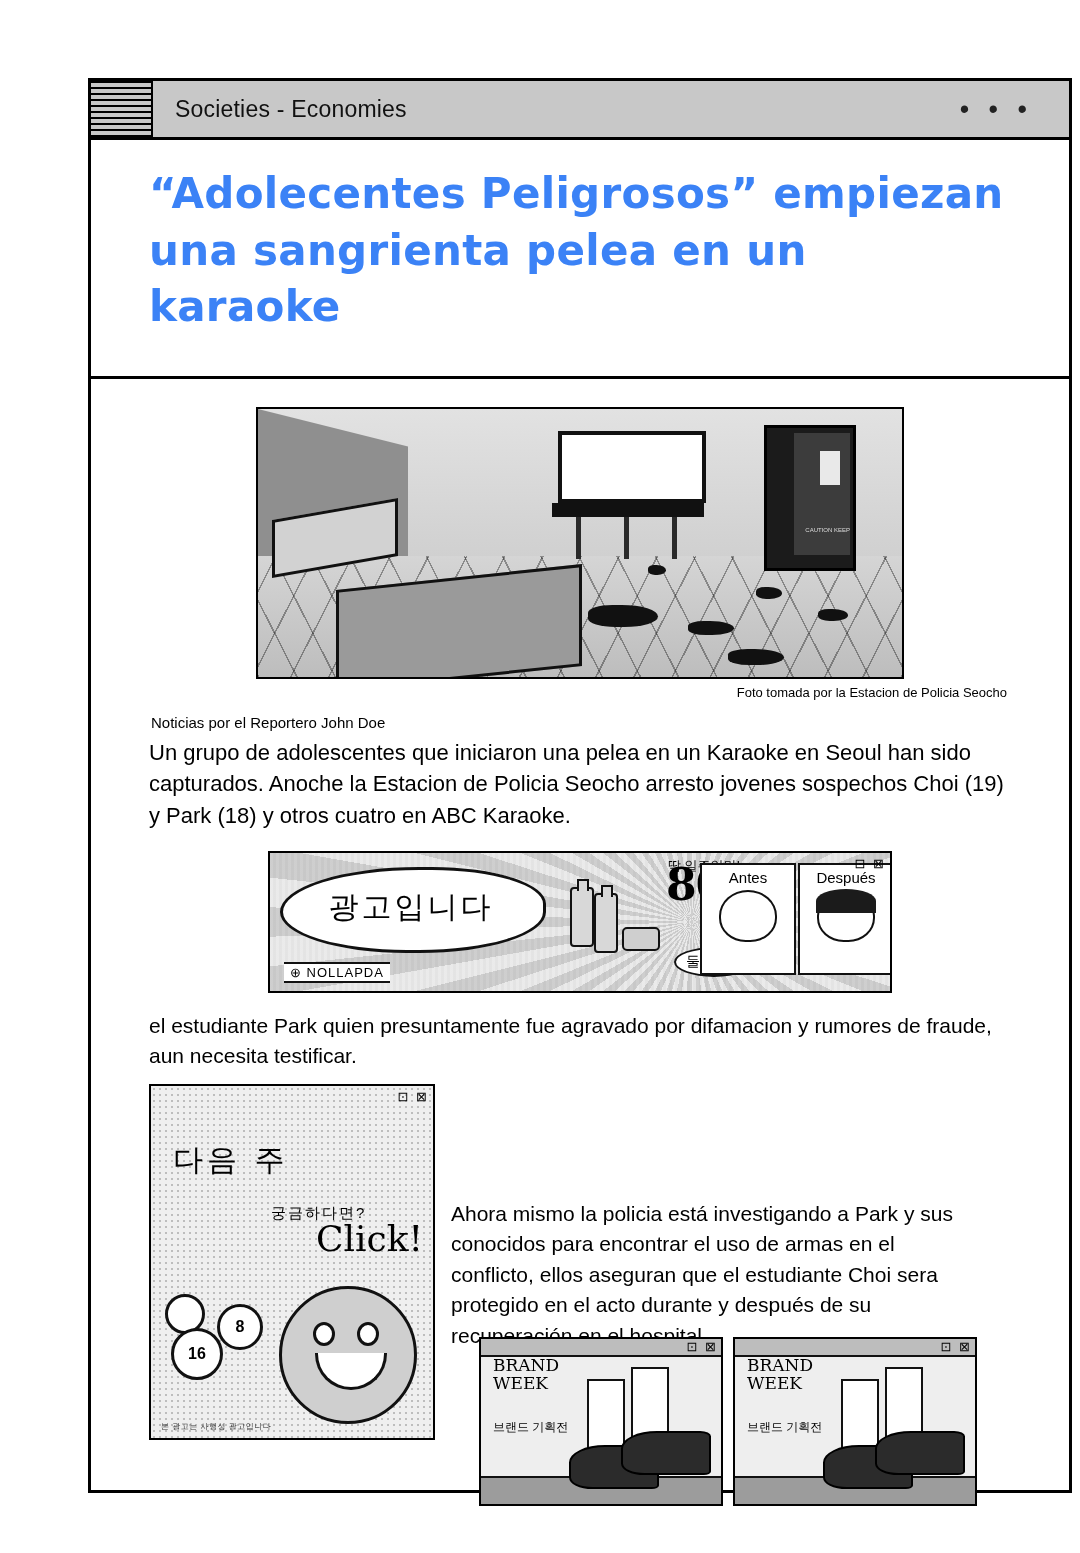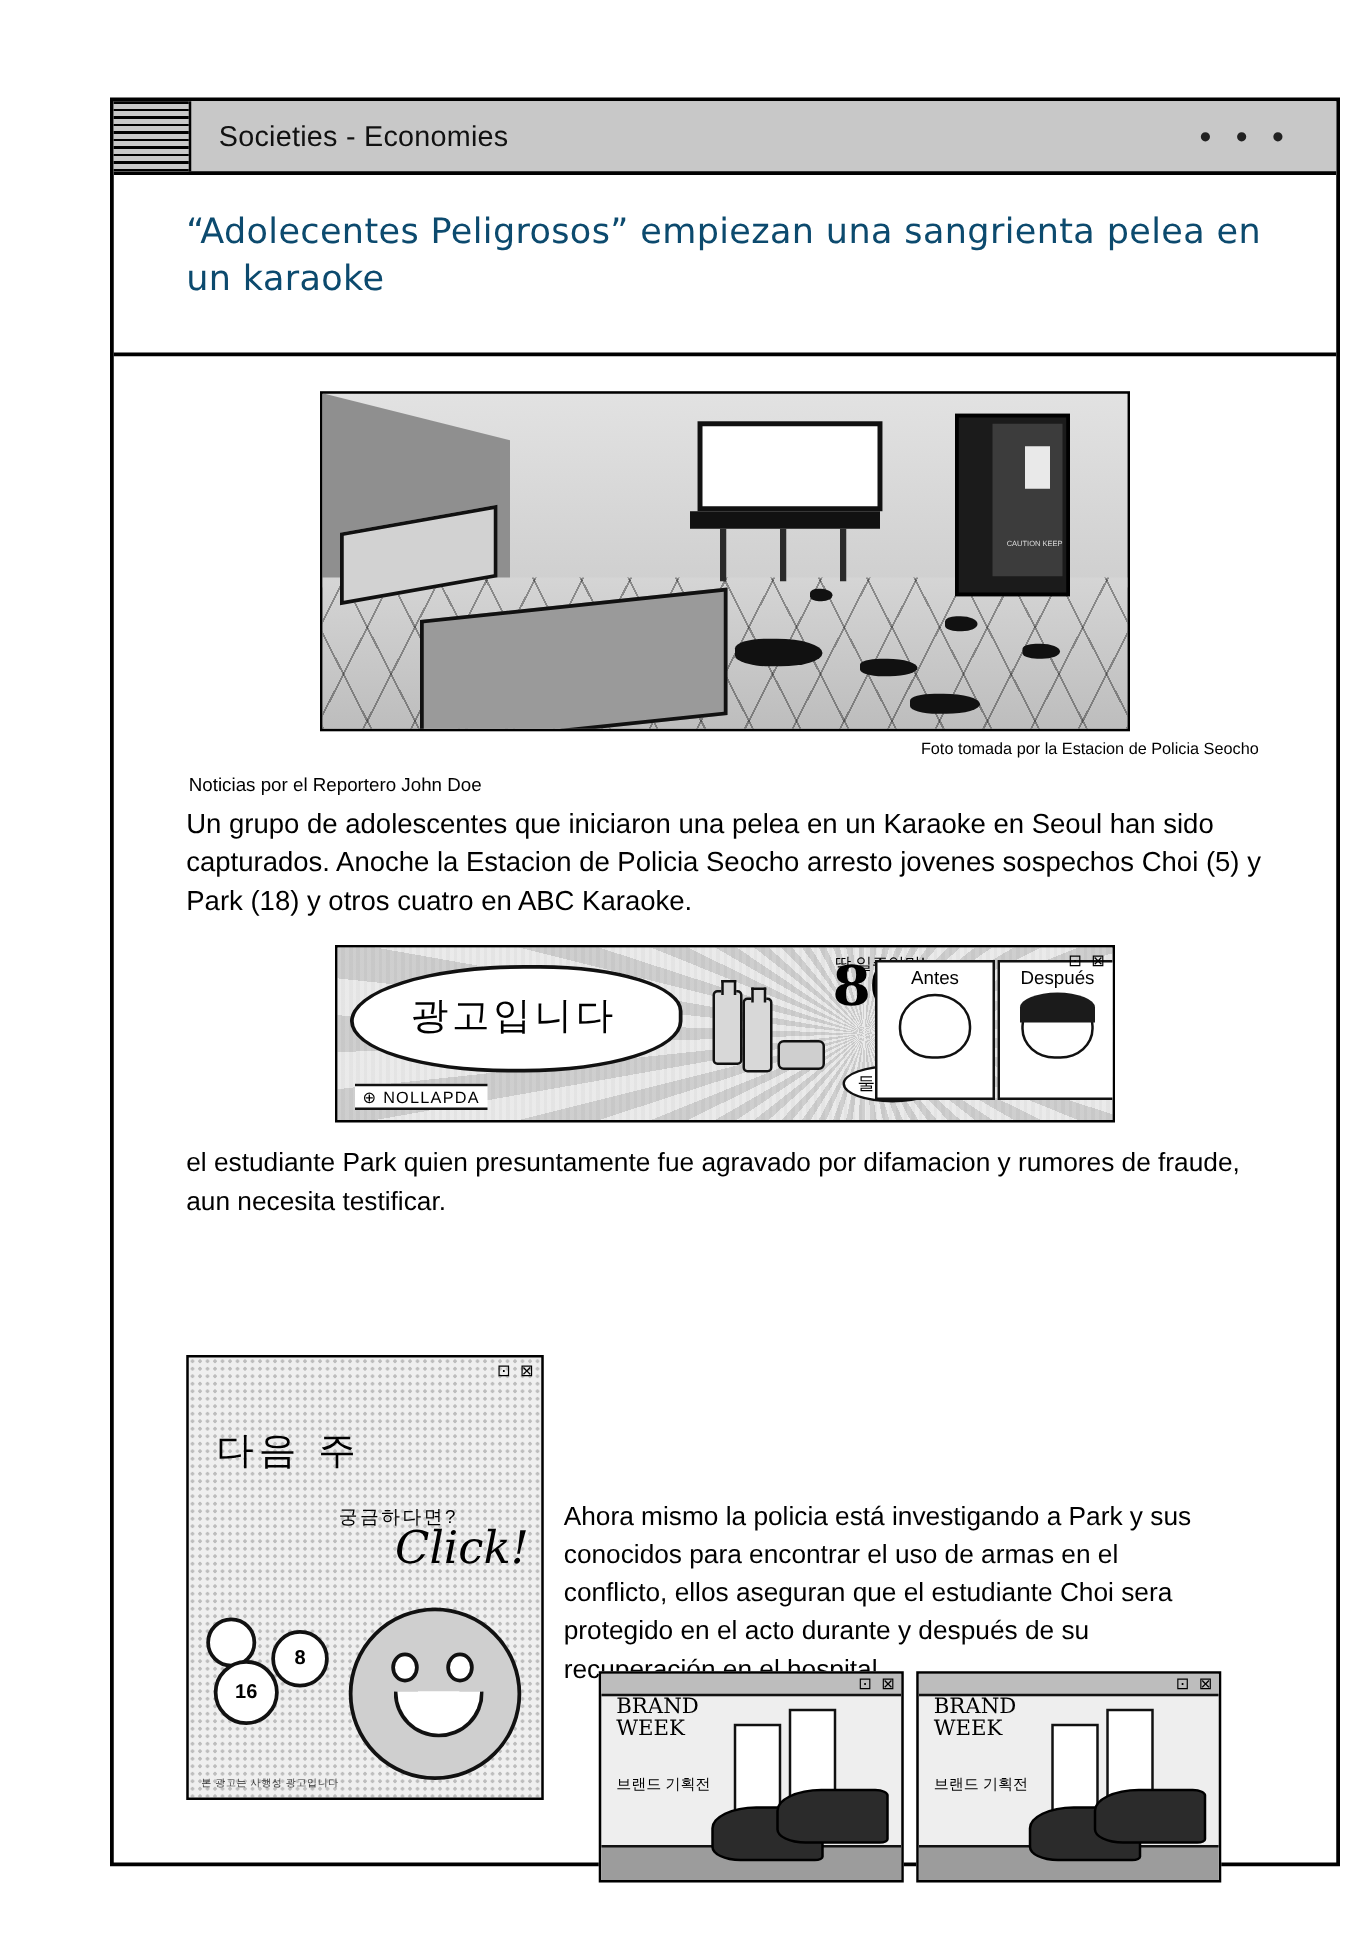--- a/index.html
+++ b/index.html
@@ -10,21 +10,21 @@
   .frame{position:absolute;left:88px;top:78px;width:984px;height:1415px;border:3px solid #000;box-sizing:border-box;background:#fff;}
 
   
   .hdr{position:relative;height:56px;background:#c8c8c8;border-bottom:3px solid #000;display:flex;align-items:center;}
   .hdr-left{width:62px;height:100%;background:repeating-linear-gradient(0deg,#000 0 2px,#c8c8c8 2px 6px);border-right:2px solid #000;box-sizing:border-box;}
   .hdr-title{font-size:23px;letter-spacing:.2px;padding-left:22px;color:#111;}
   .hdr-dots{margin-left:auto;margin-right:36px;letter-spacing:6px;font-size:27px;line-height:10px;color:#222;}
 
   
   .headline-box{border-bottom:3px solid #000;padding:26px 58px 40px 58px;}
-  .headline{font-size:28px;line-height:1.35;font-weight:400;color:#0c4a6e;font-family:"DejaVu Sans",sans-serif;letter-spacing:.3px;}
+  .headline{font-size:42px;line-height:1.35;font-weight:700;color:#3b82f6;font-family:"DejaVu Sans",sans-serif;letter-spacing:.3px;}
 
   
   .body{padding:28px 58px 20px 58px;position:relative;}
 
   
   .photo-wrap{display:flex;flex-direction:column;align-items:center;}
   .photo{width:644px;height:268px;border:2px solid #000;position:relative;overflow:hidden;background:#b9b9b9;}
   .ph-wall{position:absolute;left:0;top:0;width:100%;height:58%;background:linear-gradient(180deg,#e2e2e2,#cfcfcf);}
   .ph-wall2{position:absolute;left:0;top:0;width:150px;height:100%;background:#8f8f8f;
     clip-path:polygon(0 0,100% 14%,100% 86%,0 100%);}
@@ -68,21 +68,21 @@
   .face{width:54px;height:48px;margin:4px auto 0;border:2px solid #111;border-radius:50% 50% 46% 46%;background:#fff;position:relative;}
   .face.dark:before{content:"";position:absolute;left:-3px;top:-3px;width:60px;height:24px;background:#1b1b1b;border-radius:50% 50% 0 0;}
   .winbtns{position:absolute;right:4px;top:3px;font-size:13px;letter-spacing:2px;}
 
   
   .ad-lotto{position:absolute;left:58px;top:1003px;width:282px;height:352px;border:2px solid #000;
      background:radial-gradient(circle,#bdbdbd 1.2px,transparent 1.4px) 0 0/6px 6px,#efefef;}
   .lt-t1{position:absolute;left:22px;top:26px;font-size:30px;font-family:"DejaVu Sans",sans-serif;letter-spacing:4px;margin-top:28px;}
   .lt-t2{position:absolute;left:14px;top:68px;font-size:30px;font-family:"DejaVu Sans",sans-serif;letter-spacing:3px;}
   .lt-t3{position:absolute;left:120px;top:118px;font-size:15px;letter-spacing:2px;}
-  .lt-click{position:absolute;right:10px;top:132px;font-size:36px;font-family:"DejaVu Serif",serif;font-style:italic;}
+  .lt-click{position:absolute;right:10px;top:132px;font-size:36px;font-family:"DejaVu Serif",serif;}
   .lt-char{position:absolute;right:16px;bottom:14px;width:132px;height:132px;border-radius:50%;background:#cfcfcf;border:3px solid #111;}
   .lt-smile{position:absolute;right:46px;bottom:48px;width:66px;height:34px;border:3px solid #111;border-top:none;border-radius:0 0 40px 40px;background:#fff;}
   .lt-eye{position:absolute;width:16px;height:18px;background:#fff;border:3px solid #111;border-radius:50%;bottom:92px;}
   .ball{position:absolute;border-radius:50%;background:#fff;border:3px solid #111;display:flex;align-items:center;justify-content:center;font-size:16px;font-weight:bold;}
   .lt-foot{position:absolute;left:10px;bottom:6px;font-size:8px;letter-spacing:.5px;color:#333;}
 
   .right-col{position:absolute;left:360px;top:1118px;width:510px;font-size:21px;line-height:1.45;}
 
   
   .shoes{position:absolute;left:388px;top:1256px;display:flex;gap:10px;}
@@ -134,21 +134,21 @@
           <div class="ph-splat" style="left:430px;top:212px;width:46px;height:14px"></div>
           <div class="ph-splat" style="left:498px;top:178px;width:26px;height:12px"></div>
           <div class="ph-splat" style="left:390px;top:156px;width:18px;height:10px"></div>
           <div class="ph-splat" style="left:560px;top:200px;width:30px;height:12px"></div>
           <div class="ph-splat" style="left:470px;top:240px;width:56px;height:16px"></div>
         </div>
         <div class="ph-cap">Foto tomada por la Estacion de Policia Seocho</div>
       </div>
 
       <div class="byline">Noticias por el Reportero John Doe</div>
-      <p class="lead">Un grupo de adolescentes que iniciaron una pelea en un Karaoke en Seoul han sido capturados. Anoche la Estacion de Policia Seocho arresto jovenes sospechos Choi (5) y Park (18) y otros cuatro en ABC Karaoke.</p>
+      <p class="lead">Un grupo de adolescentes que iniciaron una pelea en un Karaoke en Seoul han sido capturados. Anoche la Estacion de Policia Seocho arresto jovenes sospechos Choi (19) y Park (18) y otros cuatro en ABC Karaoke.</p>
 
       <div class="ad-banner">
         <div class="rays"></div>
         <div class="bubble"></div>
         <div class="bub-txt">광고입니다</div>
         <div class="brandtag">⊕ NOLLAPDA</div>
         <div class="bottles">
           <div class="bt" style="left:0;top:0"></div>
           <div class="bt" style="left:24px;top:6px"></div>
           <div class="jar"></div>

